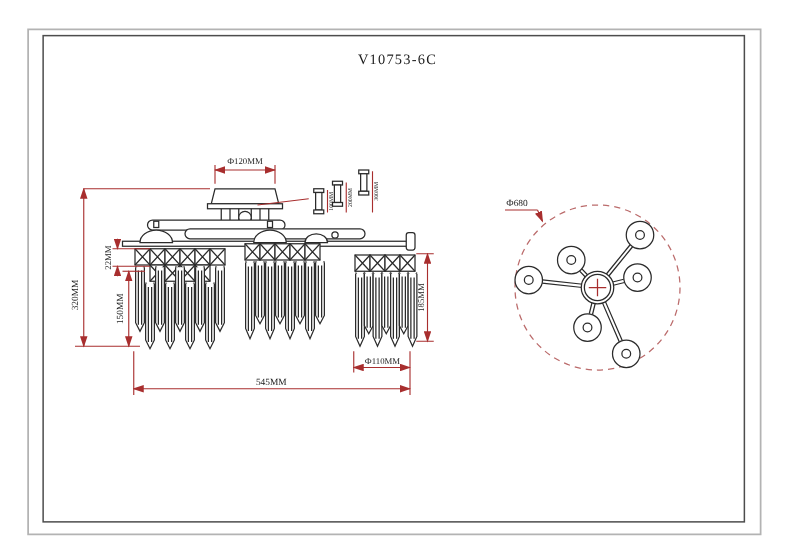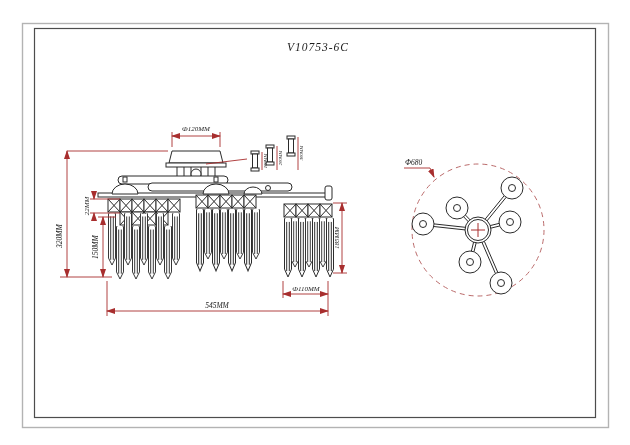--- a/index.html
+++ b/index.html
@@ -1,17 +1,17 @@
 <!DOCTYPE html>
 <html><head>
 <meta charset="utf-8">
 <style>
   html,body{margin:0;padding:0;background:#fff;width:630px;height:445px;overflow:hidden;}
   .sheet{position:relative;width:630px;height:445px;background:#ffffff;
-         font-family:"Liberation Serif","DejaVu Serif",serif;font-style:italic;}
+         font-family:"Liberation Serif","DejaVu Serif",serif;}
   svg{display:block;}
   .ln{stroke:#2b2b2b;stroke-width:1;fill:none;}
   .lnw{stroke:#2b2b2b;stroke-width:1;fill:#ffffff;}
   .dim{stroke:#a82e2e;stroke-width:0.9;fill:none;}
   .dashc{stroke:#bb6b6b;stroke-width:1;fill:none;stroke-dasharray:5 4;}
   .cross{stroke:#a82e2e;stroke-width:1;fill:none;}
   .t{fill:#1c1c1c;font-family:"Liberation Serif","DejaVu Serif",serif;}
   .title-t{font-size:11.5px;letter-spacing:1px;}
   .dim-t{font-size:7.5px;}
   .dim-ts{font-size:7px;}

